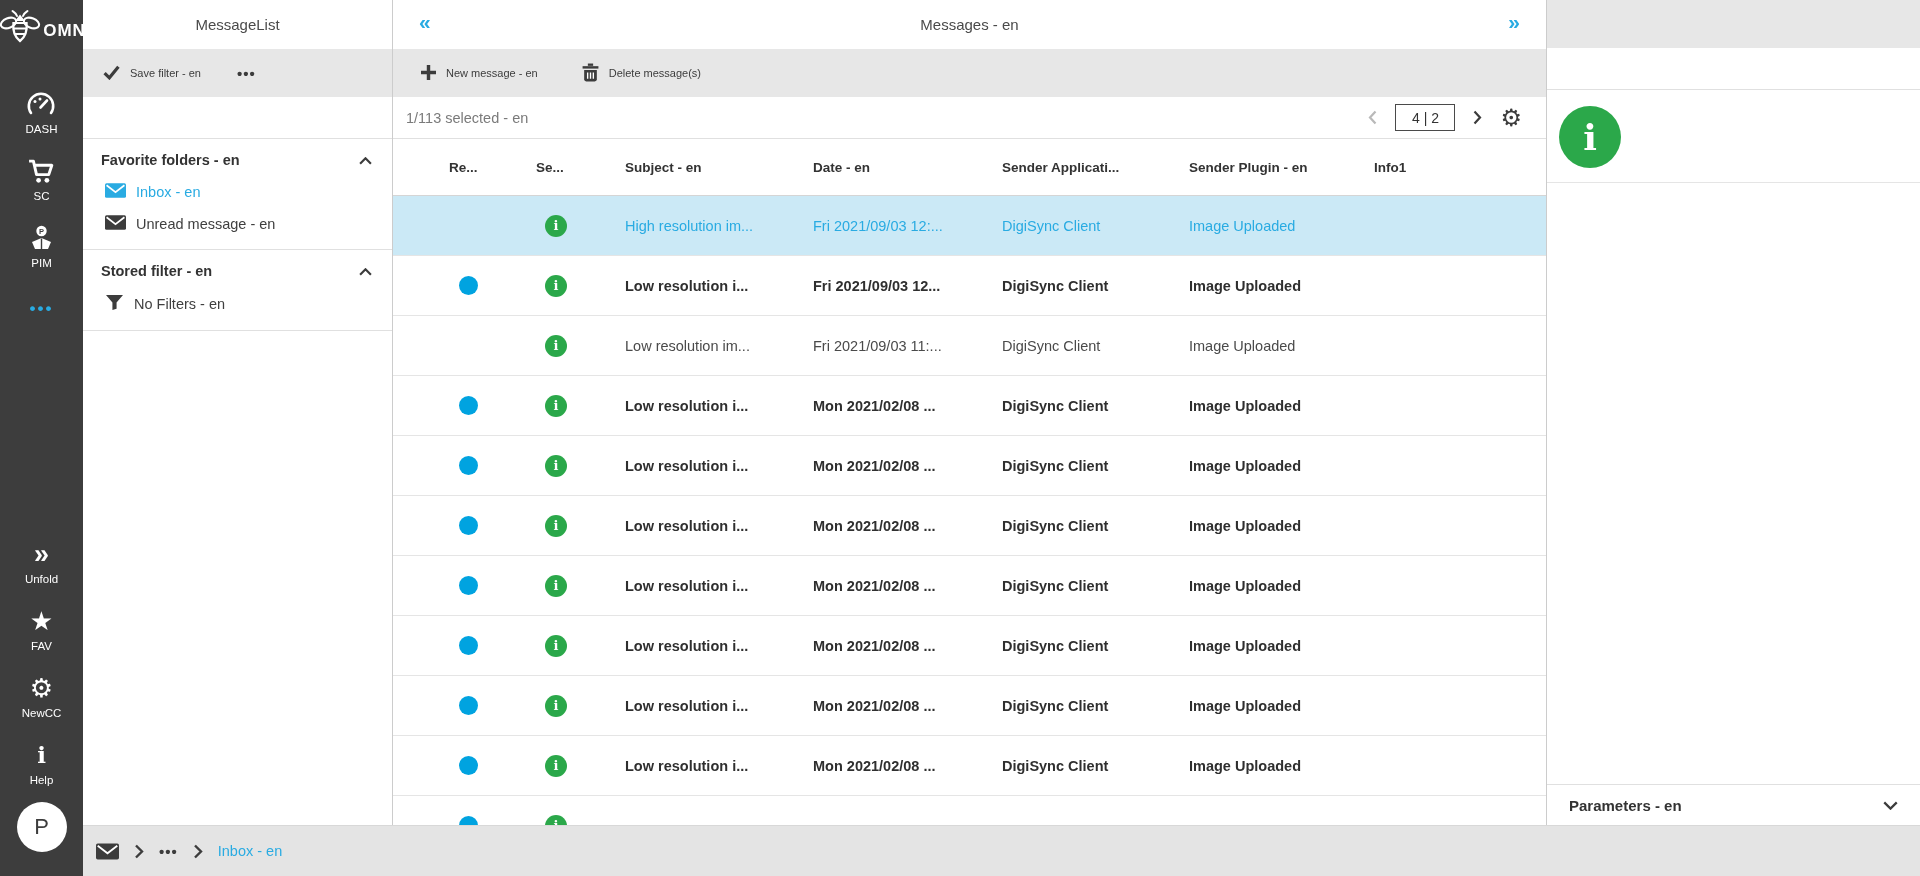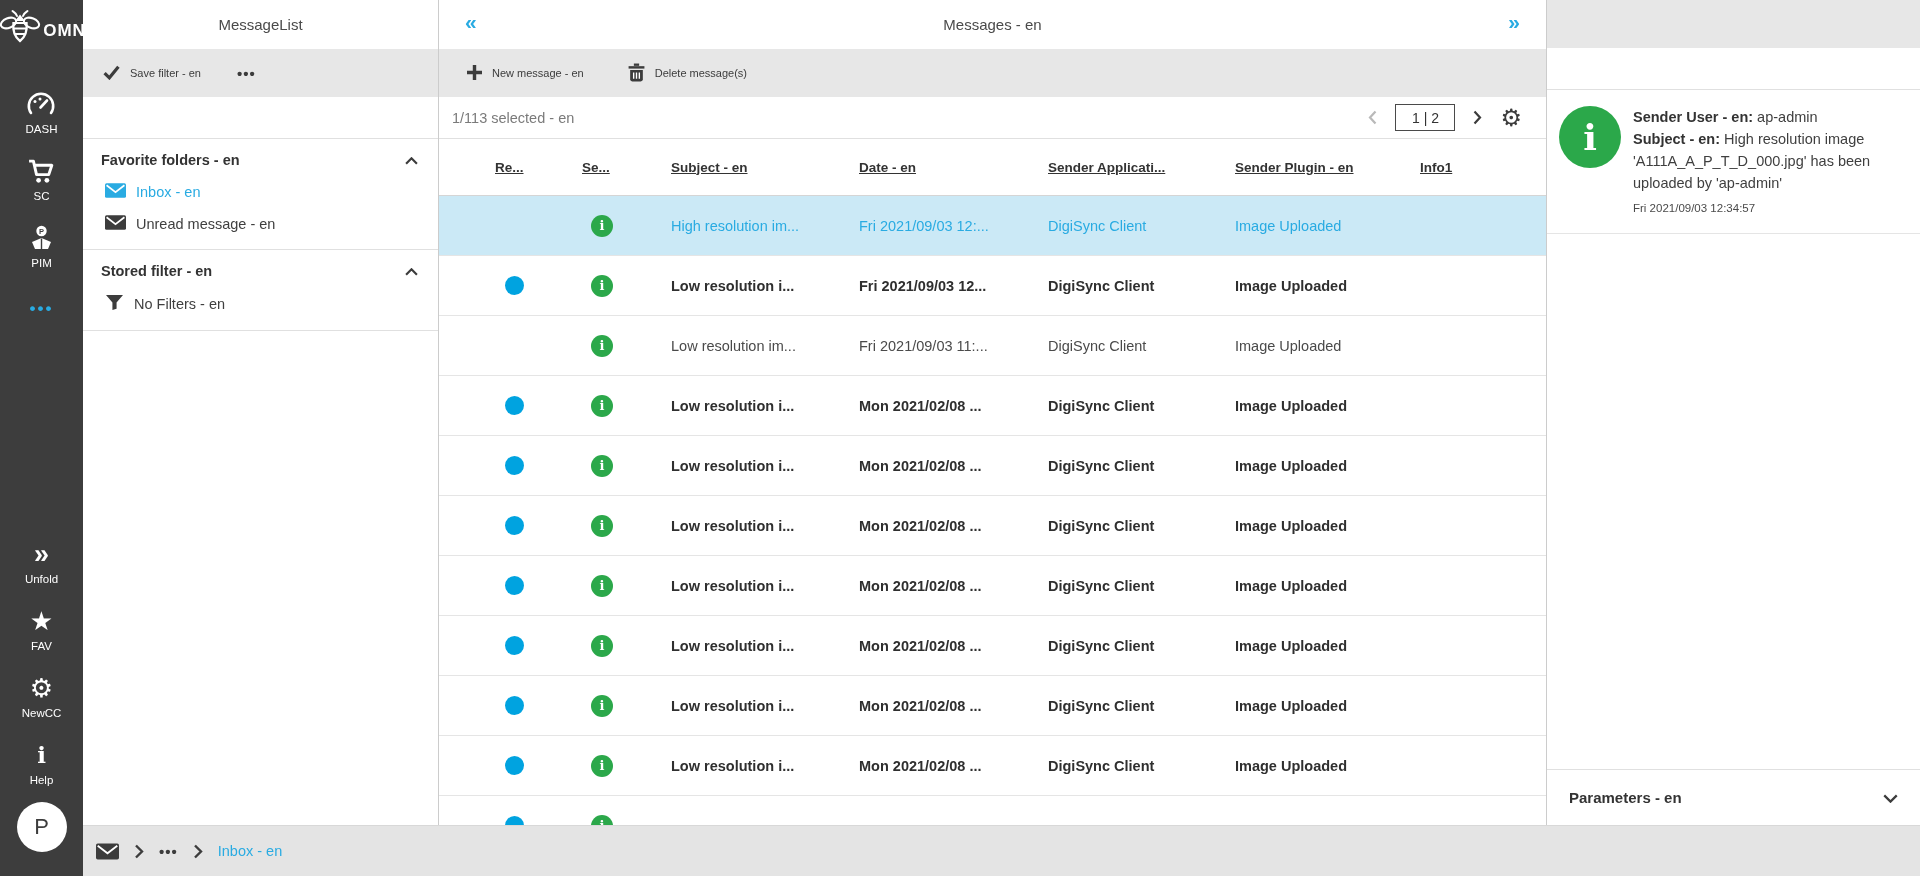--- a/index.html
+++ b/index.html
@@ -28,21 +28,21 @@
   .panel-header { height:49px; display:flex; align-items:center; justify-content:center;
     font-size:15px; color:#4a4a4a; position:relative; flex-shrink:0; }
   .panel-header .collapse-arrow { position:absolute; top:10px; color:#29abe2; font-size:21px;
     font-weight:bold; cursor:pointer; }
   .collapse-arrow.left { left:26px; } .collapse-arrow.right { right:26px; }
   .gray-toolbar { height:48px; background:#e7e7e7; display:flex; align-items:center; flex-shrink:0; }
   .white-strip { height:42px; border-bottom:1px solid #e0e0e0; display:flex; align-items:center; flex-shrink:0; }
   .tool-btn { display:flex; align-items:center; gap:10px; font-size:11px; color:#3c3c3c; cursor:pointer; }
 
   
-  .folders-panel { width:356px; border-right:1px solid #ccc; flex-shrink:0; }
+  .folders-panel { width:310px; border-right:1px solid #ccc; flex-shrink:0; }
   .folders-panel .gray-toolbar { padding:0 20px; gap:10px; }
   .folders-panel .more-btn { margin-left:26px; font-size:15px; font-weight:bold; letter-spacing:1px;
     color:#3c3c3c; cursor:pointer; }
   .folder-section { padding:12px 20px 16px 18px; border-bottom:1px solid #e0e0e0; }
   .section-head { display:flex; align-items:center; justify-content:space-between; cursor:pointer; }
   .section-title { font-weight:bold; font-size:14.5px; color:#333; }
   .folder-item { display:flex; align-items:center; gap:10px; margin-top:14px; padding-left:4px;
     font-size:14.5px; cursor:pointer; }
   .folder-item.active { color:#29abe2; }
 
@@ -55,40 +55,40 @@
   .pager { display:flex; align-items:center; gap:18px; }
   .page-box { border:1px solid #4a4a4a; width:60px; height:27px; display:flex; align-items:center;
     justify-content:center; font-size:14px; color:#333; background:#fff; cursor:text; }
   .pager .chev { cursor:pointer; display:flex; align-items:center; }
   .gear-glyph { font-size:24px; color:#3c3c3c; line-height:24px; cursor:pointer; }
 
   .grid-row { display:grid; grid-template-columns:50px 87px 89px 188px 189px 187px 185px 1fr;
     align-items:center; }
   .thead { height:57px; border-bottom:1px solid #d5d5d5; font-weight:bold; font-size:13.5px;
     color:#333; flex-shrink:0; }
-  .thead > div { padding-left:6px; cursor:pointer;text-decoration:underline; }
+  .thead > div { padding-left:6px; cursor:pointer; }
   .trow { height:60px; border-bottom:1px solid #e5e5e5; font-size:14.5px; color:#4a4a4a; cursor:pointer; }
   .trow > div { padding-left:6px; white-space:nowrap; overflow:hidden; }
   .trow.unread { font-weight:bold; color:#2f2f2f; }
   .trow.selected { background:#cbe9f6; color:#29abe2; }
   .read-dot { width:19px; height:19px; border-radius:50%; background:#00a3e0; margin-left:10px; }
   .sev-icon { width:22px; height:22px; border-radius:50%; background:#2ba84a; color:#fff;
     display:flex; align-items:center; justify-content:center; font-weight:bold; font-size:13px;
     font-family:"DejaVu Serif", serif; margin-left:9px; }
 
   
   .details-panel { width:373px; flex-shrink:0; }
   .message-card { display:flex; gap:12px; padding:16px 14px 14px 12px; border-bottom:1px solid #e5e5e5; }
   .big-info { width:62px; height:62px; border-radius:50%; background:#2ba84a; color:#fff;
     display:flex; align-items:center; justify-content:center; font-weight:bold; font-size:36px;
     font-family:"DejaVu Serif", serif; flex-shrink:0; }
   .msg-text { font-size:14.5px; line-height:22px; color:#3f3f3f; }
   .msg-text b { color:#333; }
   .msg-time { font-size:11.5px; margin-top:3px; color:#4a4a4a; }
-  .parameters-row { position:absolute; left:0; right:0; bottom:51px; height:56px;
+  .parameters-row { position:absolute; left:0; right:0; bottom:51px; height:41px;
     border-top:1px solid #e0e0e0; display:flex; align-items:center; justify-content:space-between;
     padding:0 22px 0 22px; background:#fff; cursor:pointer; }
   .parameters-row .ptitle { font-weight:bold; font-size:15px; color:#333; }
 
   
   .bottom-bar { position:absolute; left:83px; right:0; bottom:0; height:51px; background:#e4e4e4;
     border-top:1px solid #d8d8d8; display:flex; align-items:center; gap:15px; padding-left:13px; z-index:10; }
   .crumb-dots { font-size:15px; font-weight:bold; letter-spacing:1px; color:#3c3c3c; cursor:pointer; }
   .crumb-link { color:#29abe2; font-size:14.5px; cursor:pointer; }
   .crumb { cursor:pointer; display:flex; align-items:center; }
@@ -271,21 +271,21 @@
     </div>
 
     <div class="status-row">
       <span class="status-text">1/113 selected - en</span>
       <div class="pager">
         <span class="chev">
           <svg width="9" height="15" viewBox="0 0 9 15">
               <path d="M7.5 1.5 L2 7.5 L7.5 13.5" stroke="#b9b9b9" stroke-width="2.2" fill="none"></path>
             </svg>
         </span>
-        <span class="page-box">1 | 2</span>
+        <span class="page-box">4 | 2</span>
         <span class="chev">
           <svg width="9" height="15" viewBox="0 0 9 15">
               <path d="M1.5 1.5 L7 7.5 L1.5 13.5" stroke="#3c3c3c" stroke-width="2.2" fill="none"></path>
             </svg>
         </span>
         <span class="gear-glyph">⚙</span>
       </div>
     </div>
 
     <div class="grid-row thead">
@@ -452,31 +452,20 @@
         </div>
       </div>
   </section>
 
   <section class="panel details-panel">
     <div class="gray-toolbar"></div>
     <div class="white-strip"></div>
 
     <div class="message-card">
       <div class="big-info">i</div>
-      <div class="msg-text">
-        <div>
-          <b>Sender User - en:</b>
-          <span>ap-admin</span>
-        </div>
-        <div>
-          <b>Subject - en:</b>
-          <span>High resolution image 'A111A_A_P_T_D_000.jpg' has been uploaded by 'ap-admin'</span>
-        </div>
-        <div class="msg-time">Fri 2021/09/03 12:34:57</div>
-      </div>
     </div>
 
     <div class="parameters-row">
       <span class="ptitle">Parameters - en</span>
       <span>
         <svg width="15" height="9" viewBox="0 0 12 7">
             <path d="M1 1 L6 6 L11 1" stroke="#3c3c3c" stroke-width="1.8" fill="none"></path>
           </svg>
       </span>
     </div>

